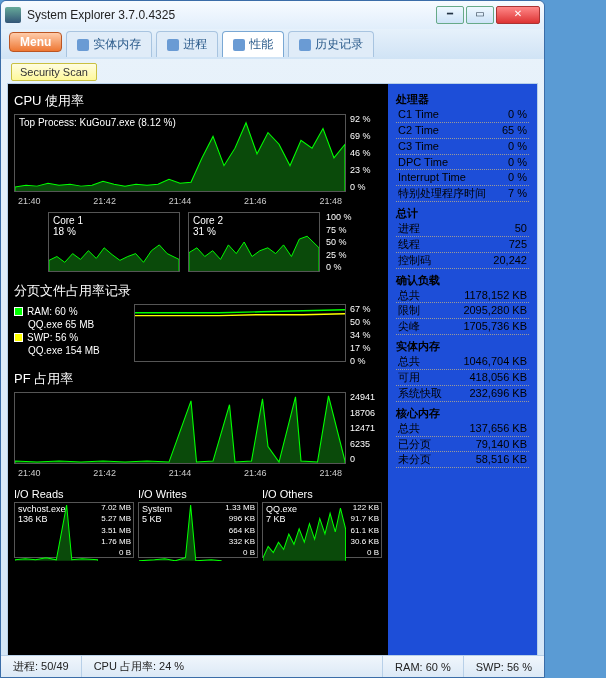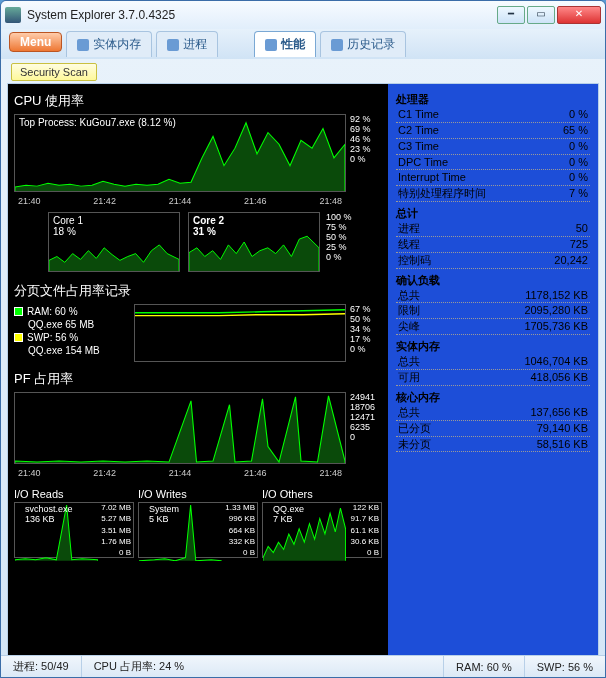--- a/index.html
+++ b/index.html
@@ -1,53 +1,53 @@
 <!DOCTYPE html>
 <html><head>
 <meta charset="utf-8">
 <style>
 * { margin: 0; padding: 0; box-sizing: border-box; font-family: "Segoe UI", Tahoma, sans-serif; }
 body { background: #5a9bd4; width: 606px; height: 678px; overflow: hidden; }
-.window { background: linear-gradient(#eaf3fb, #d4e6f7); border: 1px solid #3b6da8; border-radius: 6px 6px 0 0; width: 606px; height: 678px; position: relative; }
+.window { background: linear-gradient(#eaf3fb, #d4e6f7); border: 1px solid #3b6da8; border-radius: 6px 6px 0 0; width: 545px; height: 678px; position: relative; }
 .titlebar { height: 28px; display: flex; align-items: center; padding: 0 4px; background: linear-gradient(#f7fbff, #e1eefb); border-radius: 6px 6px 0 0; }
 .titlebar .icon { width: 16px; height: 16px; background: linear-gradient(#6a9, #357); border-radius: 2px; margin-right: 6px; }
 .titlebar .title { font-size: 12px; color: #222; flex: 1; }
 .winbtns { display: flex; gap: 2px; }
 .winbtn { width: 28px; height: 18px; border: 1px solid #6a8; border-radius: 2px; font-size: 10px; text-align: center; line-height: 14px; cursor: pointer; }
 .winbtn.min, .winbtn.max { background: linear-gradient(#eef8ff,#cde3f7); color: #234; }
 .winbtn.close { background: linear-gradient(#f88,#d33); color: #fff; width: 44px; border-color: #a33; }
 .toolbar { height: 30px; display: flex; align-items: center; padding: 0 8px; gap: 4px; background: linear-gradient(#e6f1fb,#d0e3f5); }
 .menu-btn { background: linear-gradient(#fca,#e73); border: 1px solid #b52; border-radius: 4px; padding: 2px 10px; font-size: 12px; font-weight: bold; color: #fff; cursor: pointer; margin-bottom: 4px; }
 .tab { padding: 4px 10px; font-size: 12px; color: #2a5a8a; border: 1px solid #a8c4e0; border-bottom: none; border-radius: 4px 4px 0 0; background: #e0ecf8; cursor: pointer; display: flex; align-items: center; gap: 4px; }
-.tab.active { background: #fff; border-color: #7aa8d4; font-weight: bold; margin-left: 32px; }
+.tab.active { background: #fff; border-color: #7aa8d4; font-weight: normal; }
 .tab .ticon { width: 12px; height: 12px; background: #6a9bd4; border-radius: 2px; }
 .secscan { margin: 4px 10px 2px; display: inline-block; background: linear-gradient(#fffde0,#fef89a); border: 1px solid #c9c040; padding: 2px 8px; font-size: 11px; color: #333; cursor: pointer; border-radius: 2px; }
 .content { display: flex; height: 578px; background: #fff; margin: 0 6px; border: 1px solid #b8d0e8; }
 .left { width: 380px; background: #000; color: #fff; font-size: 11px; overflow: hidden; padding: 6px; }
 .right { flex: 1; background: #1d4ed8; color: #000; font-size: 11px; padding: 4px 8px; overflow: hidden; }
 .sect-title { font-size: 13px; font-weight: normal; margin: 2px 0 4px; font-family: "Microsoft YaHei", sans-serif; }
 .chart { border: 1px solid #555; background: #000; position: relative; margin-bottom: 4px; }
 .chart.main { height: 78px; }
 .chart.half { height: 60px; display: inline-block; vertical-align: top; }
 .chart svg { width: 100%; height: 100%; display: block; }
 .chart .toplabel { position: absolute; top: 2px; left: 4px; font-size: 10px; color: #fff; z-index: 2; }
-.yaxis { position: absolute; right: -34px; top: 0; bottom: 0; width: 32px; display: flex; flex-direction: column; justify-content: flex-start; font-size: 9px; color: #fff; text-align: left; padding-left: 2px; }
+.yaxis { position: absolute; right: -34px; top: 0; bottom: 0; width: 32px; display: flex; flex-direction: column; justify-content: space-between; font-size: 9px; color: #fff; text-align: left; padding-left: 2px; }
 .xaxis { display: flex; justify-content: space-between; font-size: 9px; color: #ccc; padding: 0 4px; margin-bottom: 6px; }
 .row2 { display: flex; gap: 4px; }
 .halfblock { position: relative; }
 .legend { font-size: 10px; margin: 2px 0; display: flex; align-items: center; gap: 4px; }
 .sq { width: 9px; height: 9px; display: inline-block; }
 .sq.green { background: #0f0; border: 1px solid #fff; }
 .sq.yellow { background: #ff0; border: 1px solid #fff; }
 .io-row { display: flex; gap: 4px; }
 .io-block { flex: 1; position: relative; }
 .io-title { font-size: 11px; margin: 4px 0 2px; }
 .io-chart { border: 1px solid #555; height: 56px; position: relative; }
 .io-yaxis { position: absolute; right: 2px; top: 0; bottom: 0; width: 40px; display: flex; flex-direction: column; justify-content: space-between; font-size: 8px; text-align: right; }
-.io-label { position: absolute; top: 2px; left: 10px; font-size: 9px; line-height: 1.1; }
+.io-label { position: absolute; top: 2px; left: 3px; font-size: 9px; line-height: 1.1; }
 .right .hdr { font-weight: bold; margin-top: 4px; font-family: "Microsoft YaHei"; }
 .right .line { display: flex; justify-content: space-between; padding: 0 2px; line-height: 1.35; }
 .right .line.dots { border-bottom: 1px dotted #999; }
 .statusbar { position: absolute; bottom: 0; left: 0; right: 0; height: 22px; background: linear-gradient(#f0f6fc,#dce9f6); border-top: 1px solid #b8d0e8; display: flex; align-items: center; font-size: 11px; color: #222; }
 .statusbar .cell { padding: 0 12px; border-right: 1px solid #b8d0e8; height: 100%; display: flex; align-items: center; }
 </style>
 </head>
 <body>
 
 <div class="window">
@@ -120,21 +120,21 @@
         </div>
         <div style="width:34px;">
           <div class="yaxis" style="position:static;height:60px;">
             <span>100 %</span>
               <span>75 %</span>
               <span>50 %</span>
               <span>25 %</span>
               <span>0 %</span>
           </div>
         </div>
-        <div class="halfblock" style="width:132px;font-weight:bold;">
+        <div class="halfblock" style="width:132px;">
           <div class="chart half" style="width:132px;">
             <div class="toplabel"><span>Core 2</span><br><span>31 %</span></div>
             <svg viewBox="0 0 132 60" preserveAspectRatio="none">
                 <polyline fill="#0a4a0a" stroke="#0f0" points="0,60 0,41 8,36 16,45 24,39 32,48 40,33 48,42 56,30 64,45 72,39 80,36 88,42 96,33 104,45 112,27 120,24 132,36 132,60"></polyline>
               </svg>
           </div>
         </div>
         <div style="width:34px;">
           <div class="yaxis" style="position:static;height:60px;">
             <span>100 %</span>
@@ -306,20 +306,24 @@
         </div>
       <div class="hdr">实体内存</div>
       <div class="line dots">
           <span>总共</span>
           <span>1046,704 KB</span>
         </div>
       <div class="line dots">
           <span>可用</span>
           <span>418,056 KB</span>
         </div>
+      <div class="line dots">
+          <span>系统快取</span>
+          <span>232,696 KB</span>
+        </div>
       <div class="hdr">核心内存</div>
       <div class="line dots">
           <span>总共</span>
           <span>137,656 KB</span>
         </div>
       <div class="line dots">
           <span>已分页</span>
           <span>79,140 KB</span>
         </div>
       <div class="line dots">

